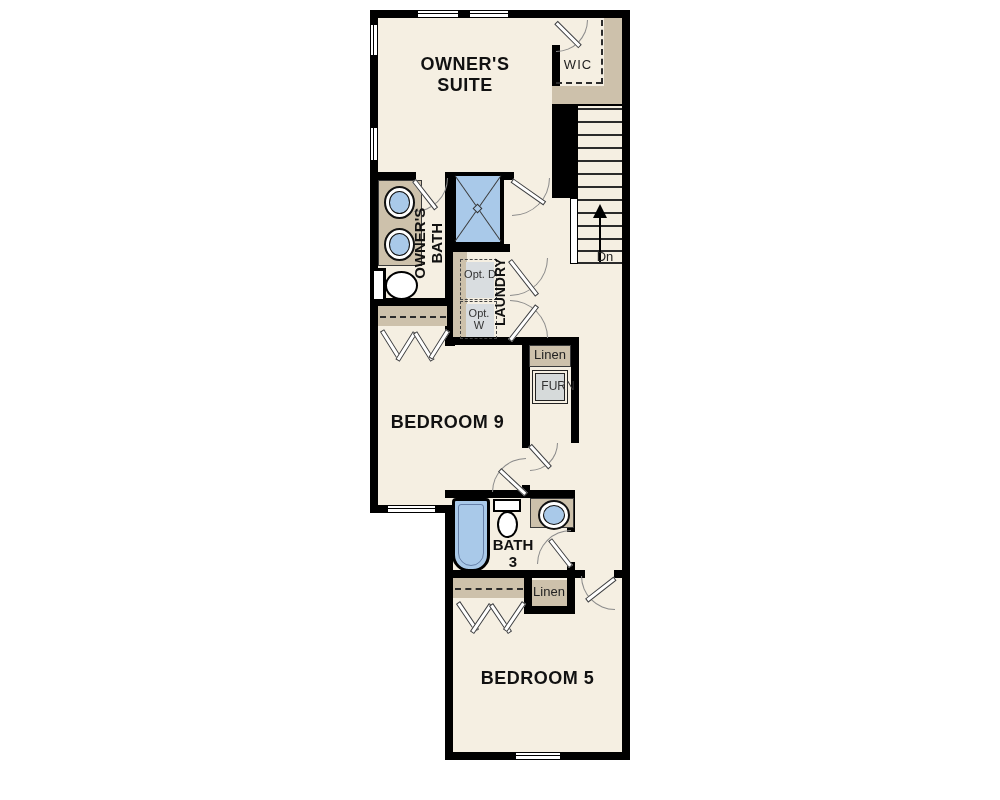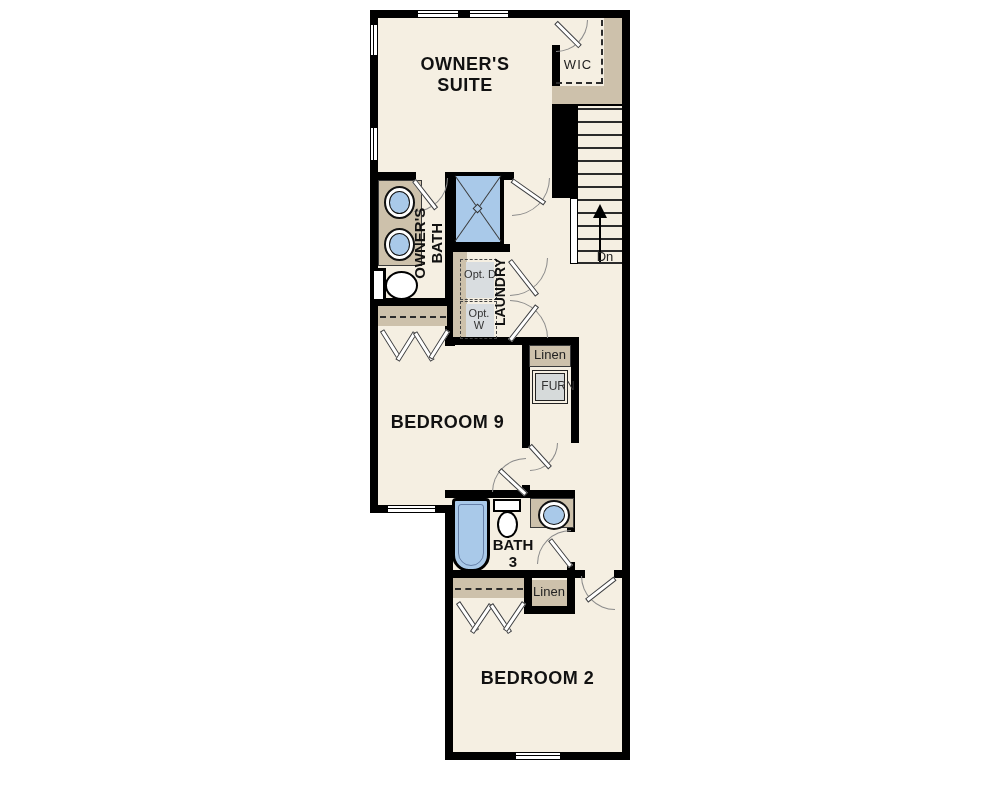--- a/index.html
+++ b/index.html
@@ -179,16 +179,16 @@
   <div class="leaf" style="left:491px;top:602px;width:34px;transform:rotate(124deg);"></div>
   <div class="leaf" style="left:491px;top:602px;width:34px;transform:rotate(56deg);"></div>
   <div class="leaf" style="left:524px;top:600px;width:34px;transform:rotate(124deg);"></div>
 
   <div class="abs lbl lbl-big" style="left:395px;top:54px;width:140px;">OWNER'S SUITE</div>
   <div class="abs lbl lbl-sm" style="left:556px;top:58px;width:44px;letter-spacing:1px;">WIC</div>
   <div class="abs lbl lbl-med rot" style="left:388px;top:226px;width:80px;">OWNER'S BATH</div>
   <div class="abs lbl rot" style="left:455px;top:284px;width:90px;font-weight:bold;font-size:14px;">LAUNDRY</div>
   <div class="abs lbl lbl-big" style="left:375px;top:412px;width:145px;">BEDROOM 9</div>
   <div class="abs lbl lbl-med" style="left:488px;top:536px;width:50px;">BATH 3</div>
-  <div class="abs lbl lbl-big" style="left:455px;top:668px;width:165px;">BEDROOM 2</div>
+  <div class="abs lbl lbl-big" style="left:455px;top:668px;width:165px;">BEDROOM 5</div>
 
 
 </div>
 
 </body></html>

